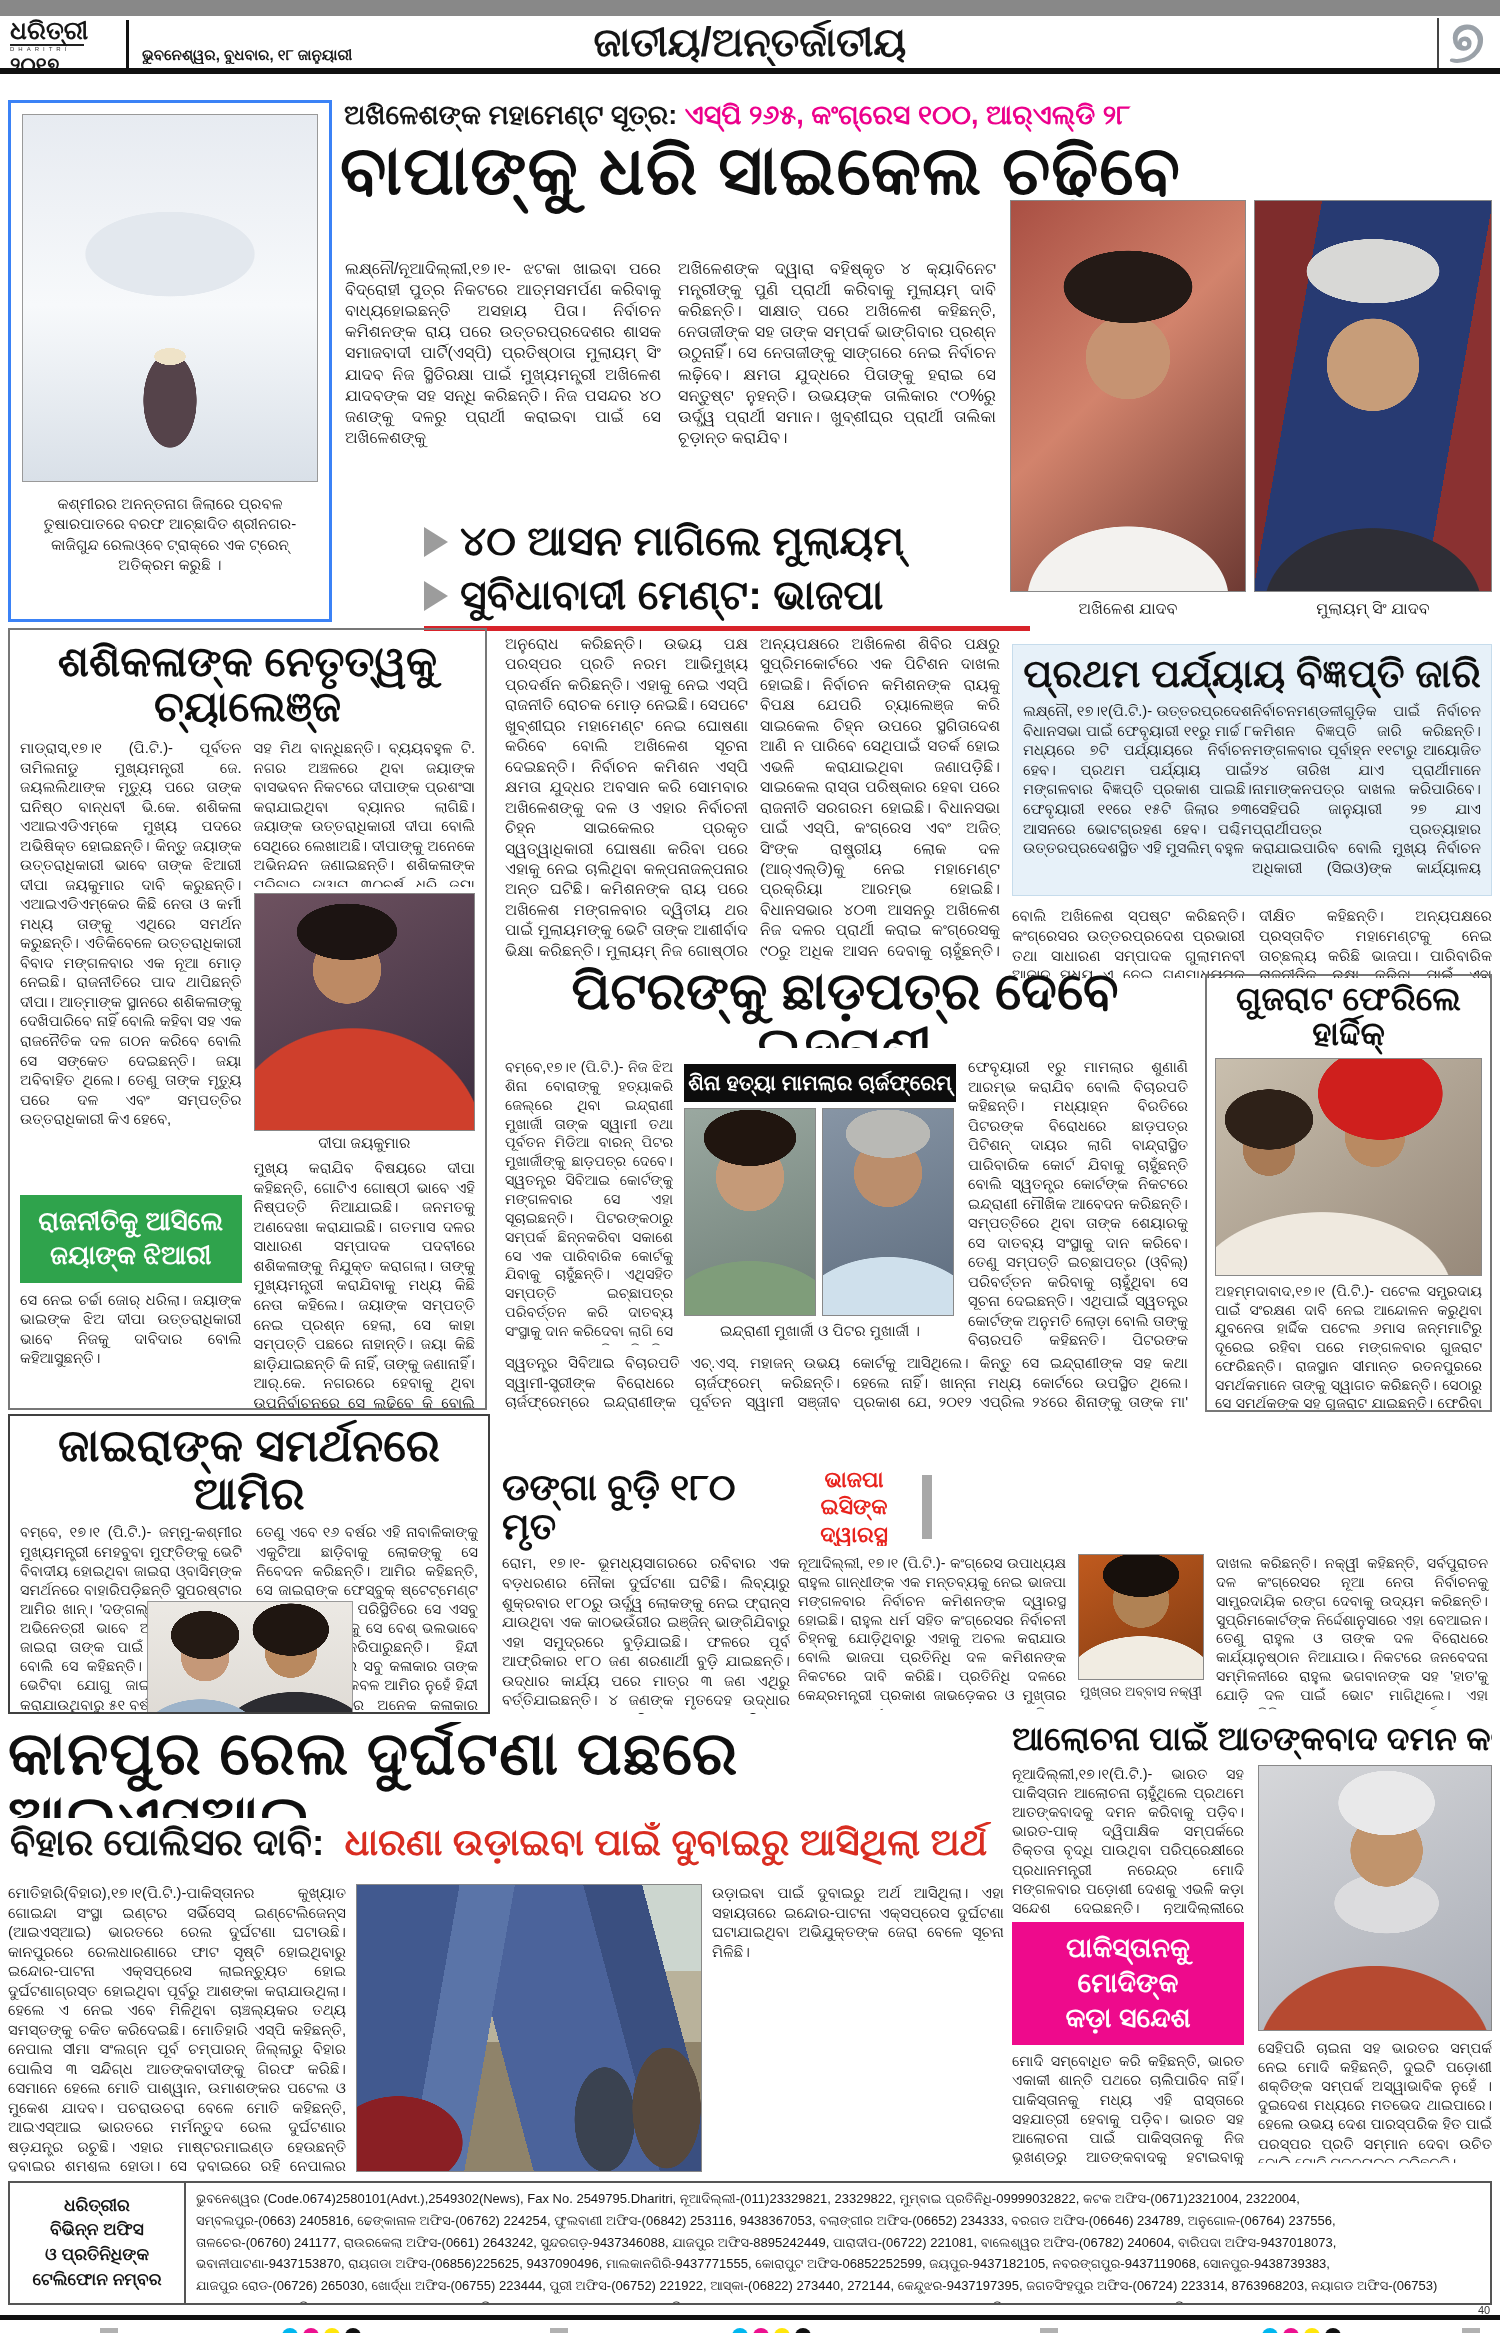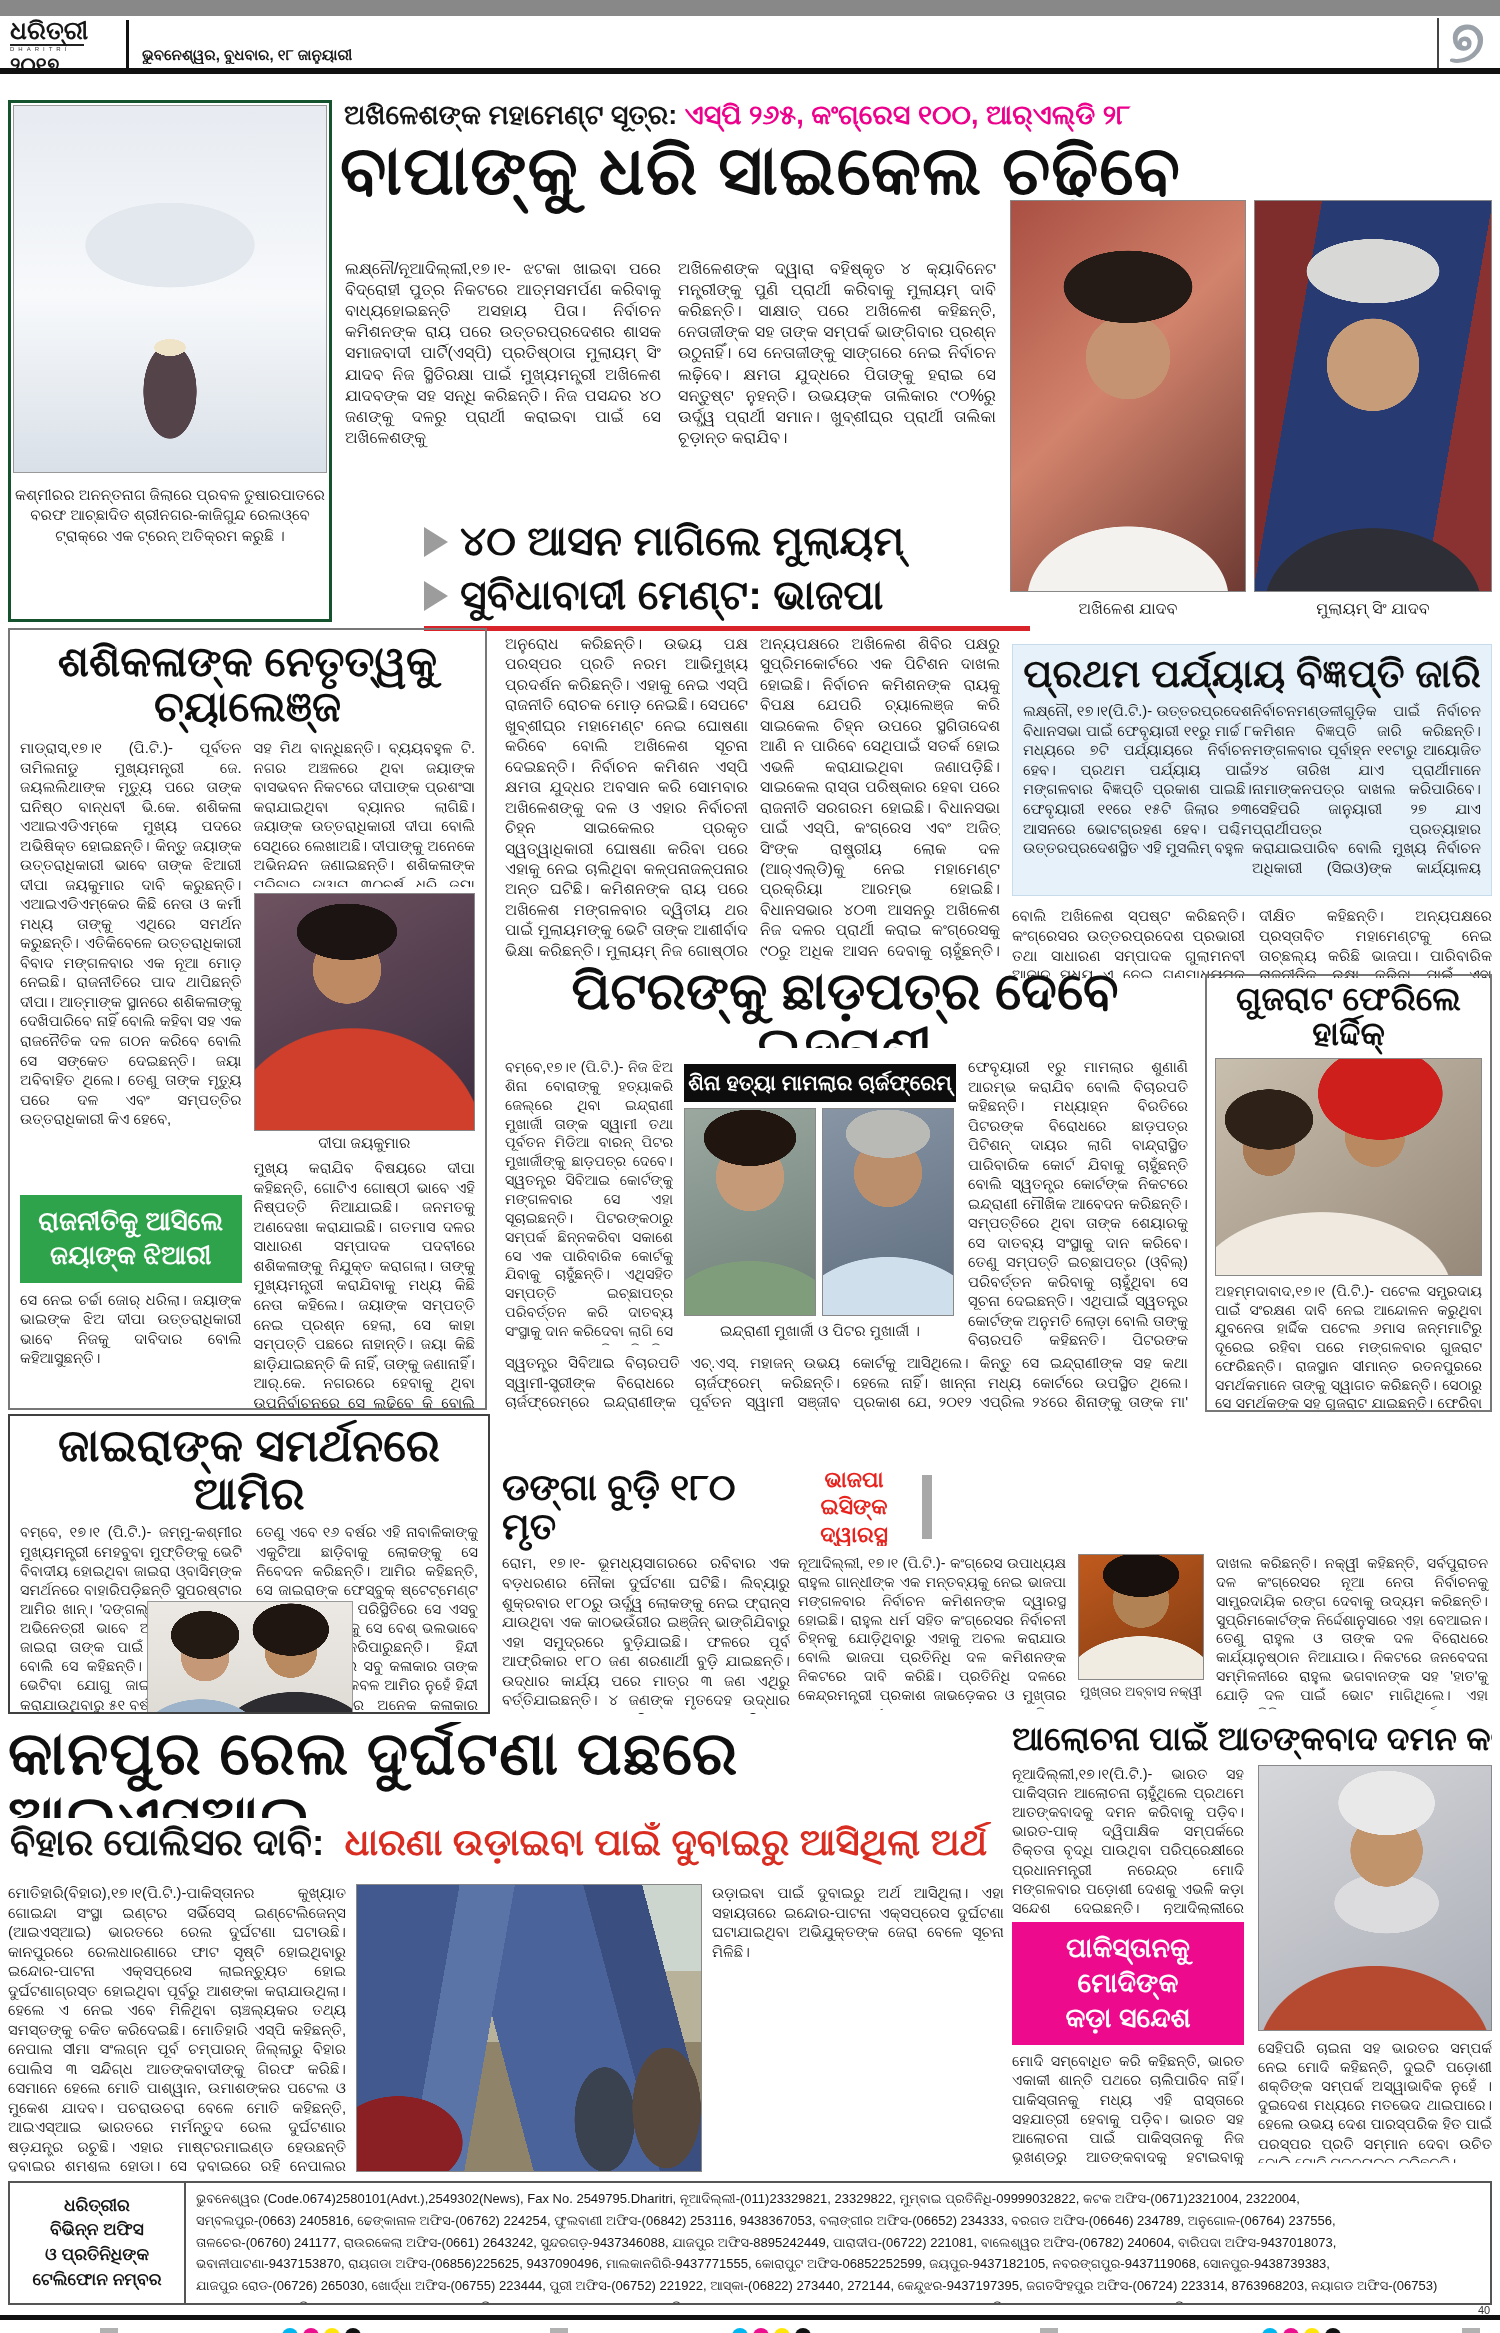--- a/index.html
+++ b/index.html
@@ -23,25 +23,26 @@
 <div class="page">
 
   <header class="abs" style="left:0;top:0;width:1500px;height:58px;border-bottom:6px solid #111">
     <div class="abs" style="left:10px;top:2px;width:112px;height:56px">
       <div style="font-size:25px;font-weight:800;line-height:1">ଧରିତ୍ରୀ</div>
       <div style="font-size:6px;letter-spacing:4px;color:#333;border-top:2px solid #222;width:74px;margin:1px 0">DHARITRI</div>
       <div style="font-size:21px;font-weight:700;line-height:1.1">୨୦୧୭</div>
     </div>
     <div class="abs" style="left:126px;top:4px;width:3px;height:48px;background:#111"></div>
     <div class="abs" style="left:142px;top:30px;font-size:15px;font-weight:bold">ଭୁବନେଶ୍ୱର, ବୁଧବାର, ୧୮ ଜାନୁୟାରୀ</div>
+    <div class="abs c" style="left:300px;top:4px;width:900px;font-size:40px;font-weight:800">ଜାତୀୟ/ଅନ୍ତର୍ଜାତୀୟ</div>
     <div class="abs" style="left:1437px;top:2px;width:2px;height:52px;background:#444"></div>
     <div class="abs" style="left:1449px;top:-8px;font-size:58px;font-weight:800;color:#9aa1a8">୭</div>
   </header>
 
-  <section class="abs" style="left:8px;top:84px;width:324px;height:522px;border:3px solid #14532d;padding:2px">
+  <section class="abs" style="left:8px;top:84px;width:324px;height:522px;border:3px solid #3b82f6;padding:11px">
     <div class="ph" style="width:100%;height:368px;border:1px solid #999;background:
       radial-gradient(ellipse 26px 14px at 50% 66%, #efe3c8 0 60%, transparent 61%),
       radial-gradient(ellipse 44px 78px at 50% 78%, #55434a 0 60%, transparent 61%),
       radial-gradient(ellipse 120px 60px at 50% 38%, #e3e8ee 0 70%, transparent 71%),
       linear-gradient(180deg,#e7ebf1 0%,#f7f9fb 52%,#d9e0e8 100%)"></div>
     <div class="cap" style="margin-top:12px;font-size:15px">କଶ୍ମୀରର ଅନନ୍ତନାଗ ଜିଲାରେ ପ୍ରବଳ ତୁଷାରପାତରେ ବରଫ ଆଚ୍ଛାଦିତ ଶ୍ରୀନଗର-କାଜିଗୁନ୍ଦ ରେଲଓ୍ବେ ଟ୍ରାକ୍‌ରେ ଏକ ଟ୍ରେନ୍ ଅତିକ୍ରମ କରୁଛି ।</div>
   </section>
 
   <div class="abs" style="left:344px;top:84px;width:1140px;height:36px;font-size:27px;font-weight:800">
     <span>ଅଖିଳେଶଙ୍କ ମହାମେଣ୍ଟ ସୂତ୍ର: </span><span style="color:#ec008c">ଏସ୍‌ପି ୨୬୫, କଂଗ୍ରେସ ୧୦୦, ଆର୍‌ଏଲ୍‌ଡି ୨୮</span>

